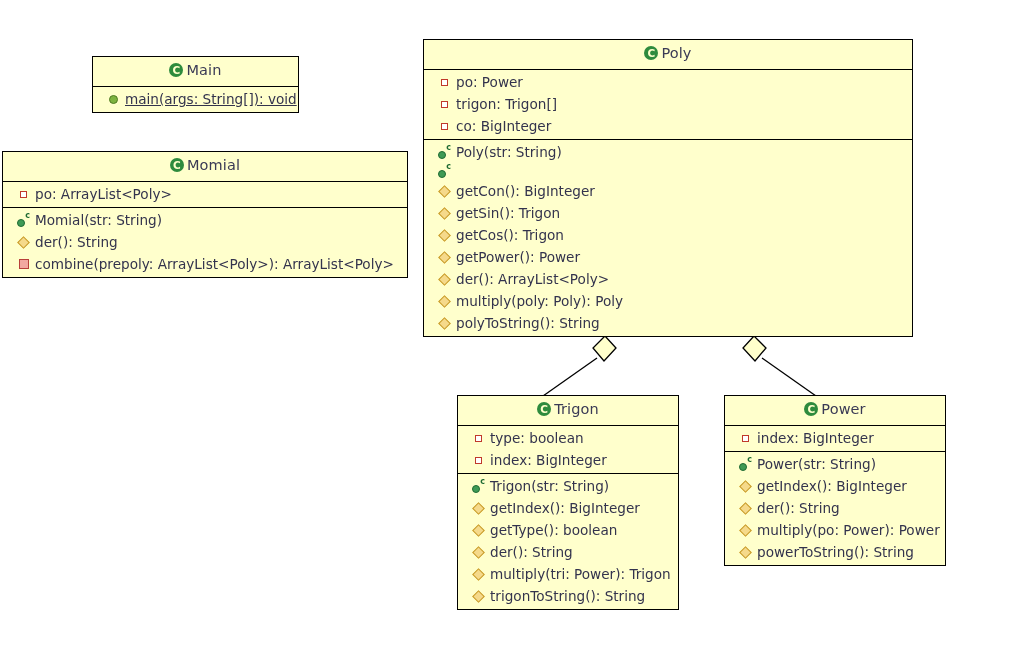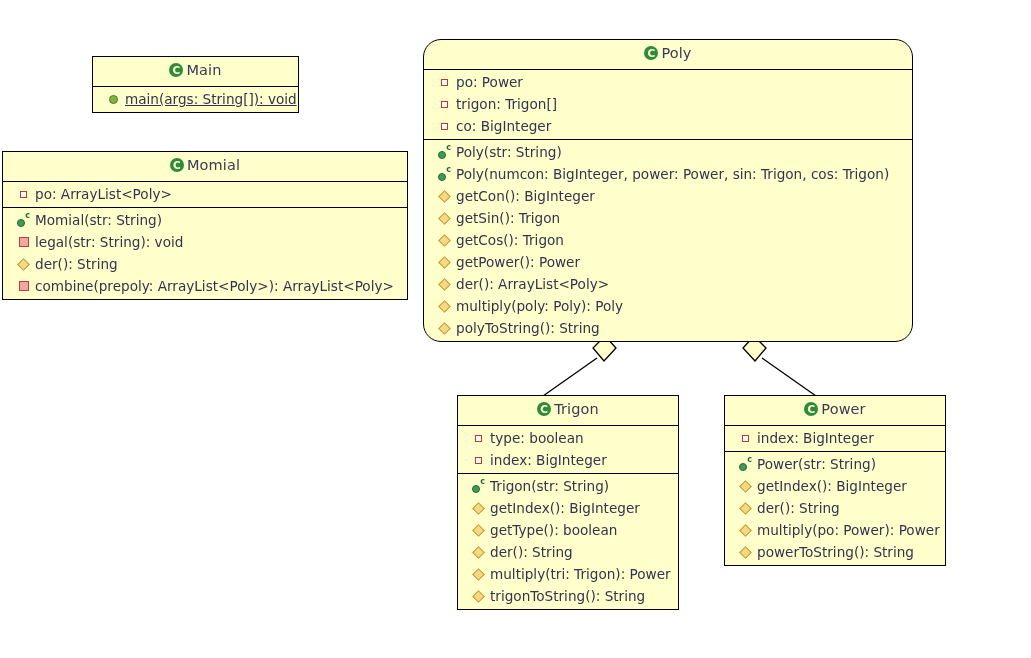--- a/index.html
+++ b/index.html
@@ -201,39 +201,33 @@
           <span class="m-icon">
             <span class="ico-ctor">
               <span class="ball"></span>
               <span class="sup">c</span>
             </span>
           </span>
           <span class="m-text">Momial(str: String)</span>
         </div>
         <div class="member">
           <span class="m-icon">
+            <span class="ico-method-package"></span>
+          </span>
+          <span class="m-text">der(): String</span>
+        </div>
+        <div class="member">
+          <span class="m-icon">
             <span class="ico-method-private"></span>
           </span>
-          <span class="m-text">legal(str: String): void</span>
-        </div>
-        <div class="member">
-          <span class="m-icon">
-            <span class="ico-method-package"></span>
-          </span>
-          <span class="m-text">der(): String</span>
-        </div>
-        <div class="member">
-          <span class="m-icon">
-            <span class="ico-method-private"></span>
-          </span>
           <span class="m-text">combine(prepoly: ArrayList&lt;Poly&gt;): ArrayList&lt;Poly&gt;</span>
         </div>
       </div>
     </div>
-    <div class="uml-class" style="left: 423px; top: 39px; width: 490px; border-radius: 18px;">
+    <div class="uml-class" style="left: 423px; top: 39px; width: 490px;">
       <div class="class-title"><span class="c-icon"><span class="ico-class-c"></span></span><span>Poly</span></div>
       <div class="compartment">
         <div class="member">
           <span class="m-icon">
             <span class="ico-field-private"></span>
           </span>
           <span class="m-text">po: Power</span>
         </div>
         <div class="member">
           <span class="m-icon">
@@ -258,21 +252,20 @@
           </span>
           <span class="m-text">Poly(str: String)</span>
         </div>
         <div class="member">
           <span class="m-icon">
             <span class="ico-ctor">
               <span class="ball"></span>
               <span class="sup">c</span>
             </span>
           </span>
-          <span class="m-text">Poly(numcon: BigInteger, power: Power, sin: Trigon, cos: Trigon)</span>
         </div>
         <div class="member">
           <span class="m-icon">
             <span class="ico-method-package"></span>
           </span>
           <span class="m-text">getCon(): BigInteger</span>
         </div>
         <div class="member">
           <span class="m-icon">
             <span class="ico-method-package"></span>
@@ -352,21 +345,21 @@
         <div class="member">
           <span class="m-icon">
             <span class="ico-method-package"></span>
           </span>
           <span class="m-text">der(): String</span>
         </div>
         <div class="member">
           <span class="m-icon">
             <span class="ico-method-package"></span>
           </span>
-          <span class="m-text">multiply(tri: Trigon): Power</span>
+          <span class="m-text">multiply(tri: Power): Trigon</span>
         </div>
         <div class="member">
           <span class="m-icon">
             <span class="ico-method-package"></span>
           </span>
           <span class="m-text">trigonToString(): String</span>
         </div>
       </div>
     </div>
     <div class="uml-class" style="left: 724px; top: 395px; width: 222px;">

